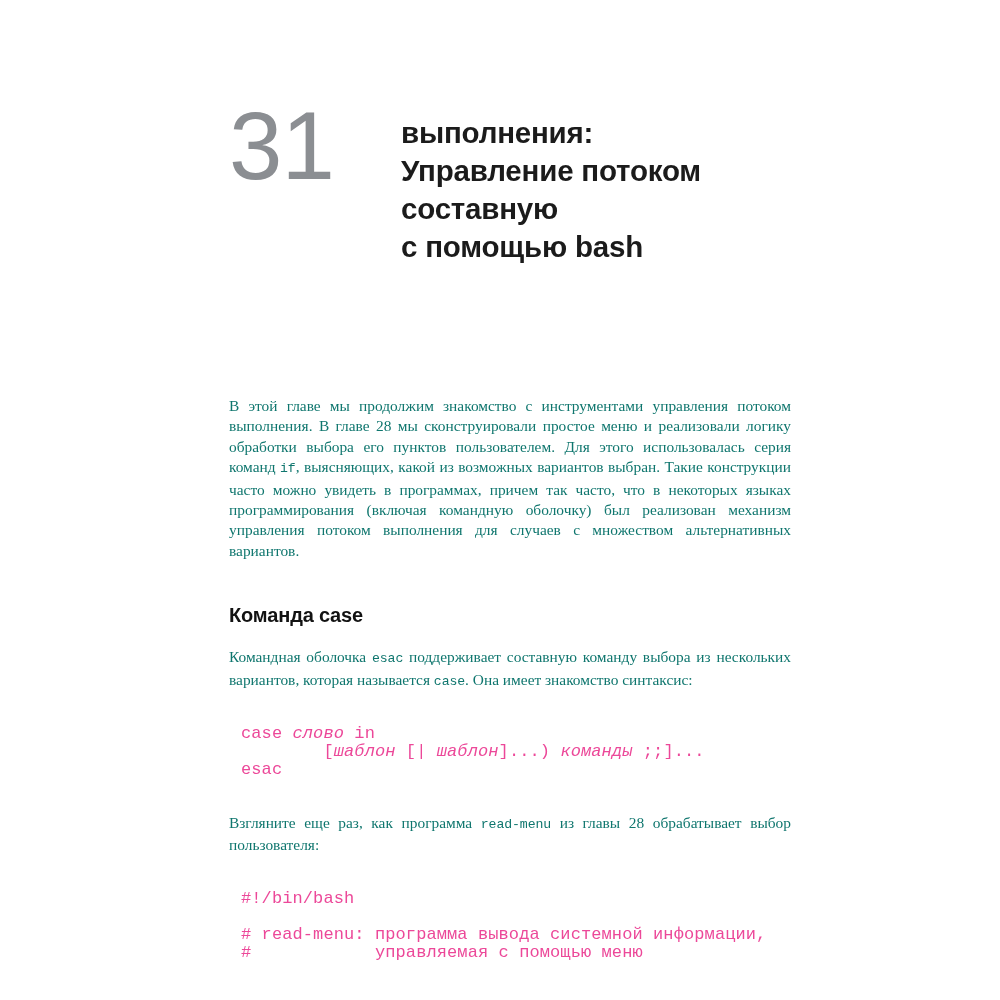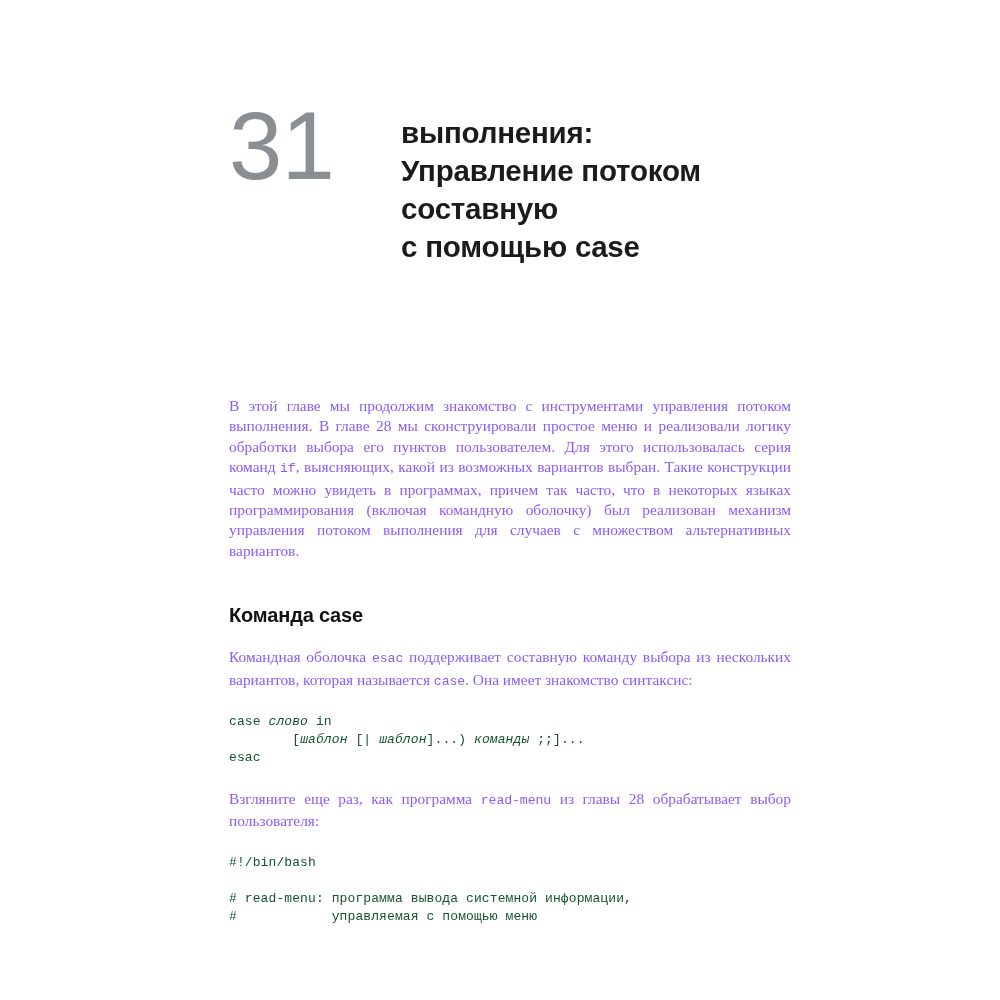--- a/index.html
+++ b/index.html
@@ -68,21 +68,21 @@
     width: 562px;
   }
 
   p.body {
     margin: 0;
     font-size: 15.4px;
     line-height: 20.4px;
     text-align: justify;
     text-justify: inter-word;
     hyphens: manual;
-    color: #8b5cf6;
+    color: #0f766e;
   }
 
   code, .mono {
     font-family: "Liberation Mono", "DejaVu Sans Mono", monospace;
     font-size: 13px;
     letter-spacing: -0.1px;
   }
   p.body code {
     font-size: 13.2px;
   }
@@ -91,25 +91,25 @@
     margin: 0;
     font-family: "Liberation Sans", "DejaVu Sans", sans-serif;
     font-size: 20px;
     line-height: 24px;
     font-weight: 700;
     color: #121212;
     letter-spacing: -0.15px;
   }
 
   pre.code-block {
-    margin: 0;
+    margin: 12px;
     font-family: "Liberation Mono", "DejaVu Sans Mono", monospace;
-    font-size: 13px;
+    font-size: 17px;
     line-height: 18px;
-    color: #14532d;
+    color: #ec4899;
     white-space: pre;
     letter-spacing: 0.1px;
   }
   pre.code-block i {
     font-style: italic;
   }
 
   
   .sp-intro-to-heading { height: 42px; }
   .sp-heading-to-para  { height: 20px; }
@@ -121,21 +121,21 @@
 <body>
 
 <div class="page">
 
   <div class="chapter-opener">
     <div class="chapter-number">31</div>
     <div class="chapter-title">
       <span class="tline">выполнения:</span>
       <span class="tline">Управление потоком</span>
       <span class="tline">составную</span>
-      <span class="tline">с помощью case</span>
+      <span class="tline">с помощью bash</span>
     </div>
   </div>
 
   <div class="content">
 
     <p class="body"><span>В этой главе мы продолжим знакомство с инструментами управления потоком выполнения. В главе 28 мы сконструировали простое меню и реализовали логику обработки выбора его пунктов пользователем. Для этого использовалась серия команд </span><code>if</code><span>, выясняющих, какой из возможных вариантов выбран. Такие конструкции часто можно увидеть в программах, причем так часто, что в некоторых языках программирования (включая командную оболочку) был реализован механизм управления потоком выполнения для случаев с множеством альтернативных вариантов.</span></p>
 
     <div class="sp-intro-to-heading"></div>
 
     <h2 class="section-heading">Команда case</h2>

